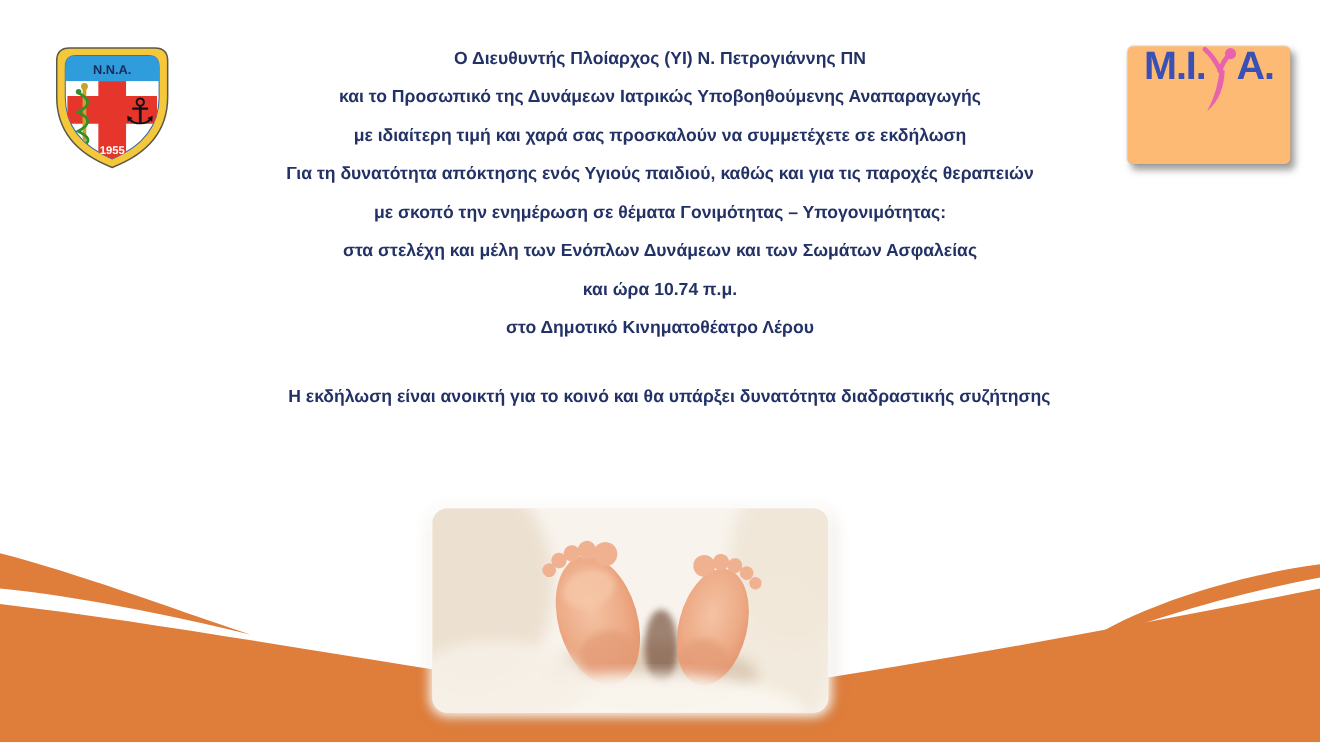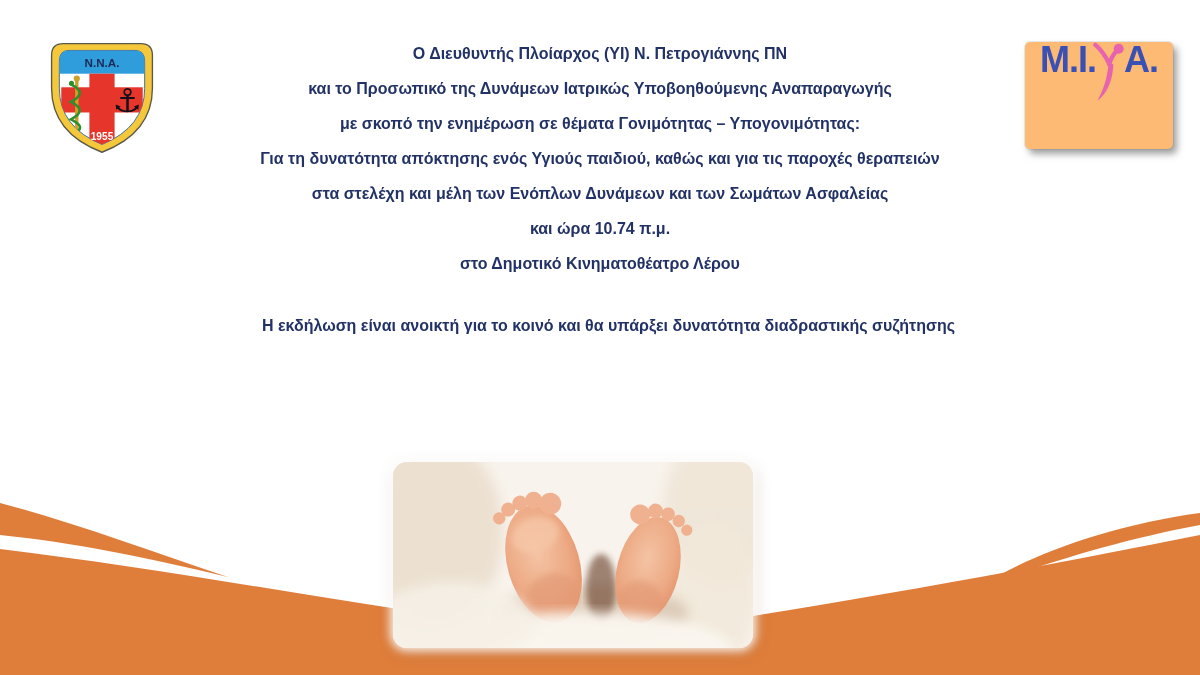--- a/index.html
+++ b/index.html
@@ -84,22 +84,23 @@
       <path d="M17,22 C13,14 9,8 3,3" stroke="#E863AE" stroke-width="4.5" fill="none" stroke-linecap="round"></path>
       <path d="M17,23 C19.5,16 22,12 25,9" stroke="#E863AE" stroke-width="4.5" fill="none" stroke-linecap="round"></path>
       <path d="M17,21 C15,34 14,44 5,61 C17,51 21,37 21.5,23 Z" fill="#E863AE"></path>
     </svg>
     <span class="mia-text">A.</span>
   </div>
 
   <div class="text-block">
     <div class="line">Ο Διευθυντής Πλοίαρχος (ΥΙ) Ν. Πετρογιάννης ΠΝ</div>
     <div class="line">και το Προσωπικό της  Δυνάμεων Ιατρικώς Υποβοηθούμενης Αναπαραγωγής</div>
+    <div class="line">με ιδιαίτερη τιμή και χαρά σας προσκαλούν να συμμετέχετε σε εκδήλωση</div>
+    <div class="line">Για τη δυνατότητα απόκτησης ενός Υγιούς παιδιού, καθώς και για τις παροχές θεραπειών</div>
     <div class="line">με σκοπό την ενημέρωση σε θέματα Γονιμότητας – Υπογονιμότητας:</div>
-    <div class="line">Για τη δυνατότητα απόκτησης ενός Υγιούς παιδιού, καθώς και για τις παροχές θεραπειών</div>
     <div class="line">στα στελέχη και μέλη των Ενόπλων Δυνάμεων και των Σωμάτων Ασφαλείας</div>
     <div class="line">και ώρα  10.74 π.μ.</div>
     <div class="line">στο Δημοτικό Κινηματοθέατρο Λέρου</div>
     <div class="line closing">Η εκδήλωση είναι ανοικτή για το κοινό και θα υπάρξει δυνατότητα διαδραστικής συζήτησης</div>
   </div>
 
   <div class="baby-photo">
     <svg width="360" height="186" viewBox="0 0 360 186">
       <defs>
         <radialGradient id="skin" cx="45%" cy="40%" r="75%">

